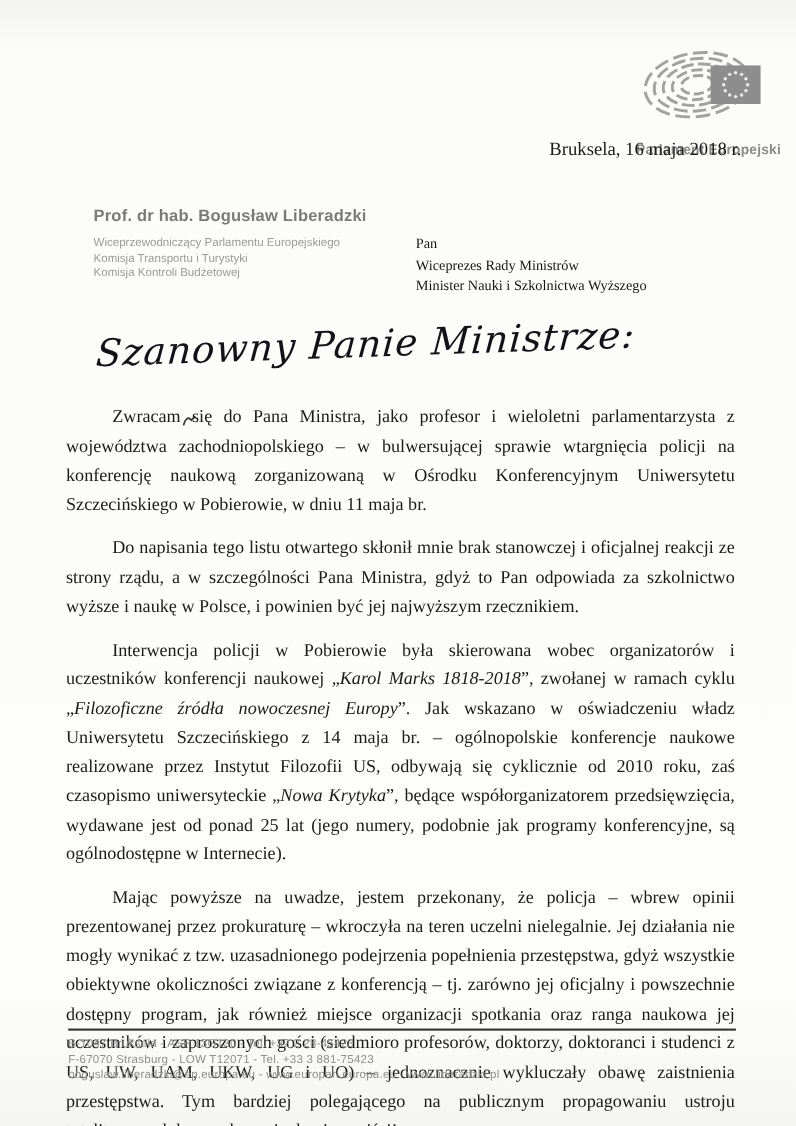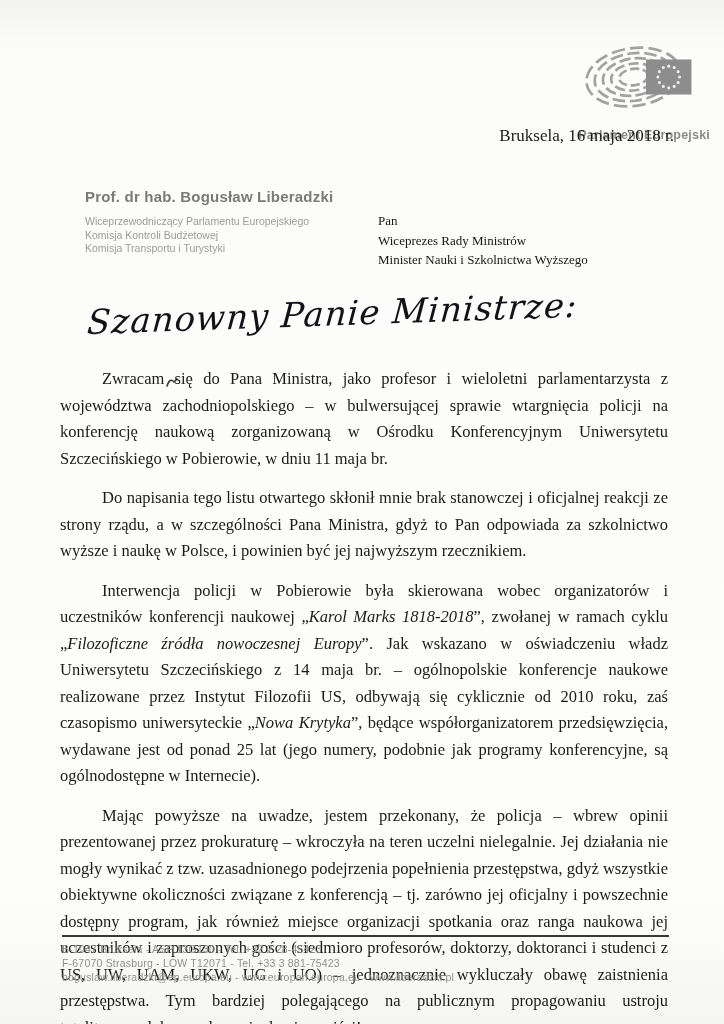--- a/index.html
+++ b/index.html
@@ -114,22 +114,22 @@
     </svg>
     <div class="logo-label">Parlament Europejski</div>
   </div>
 
   <div class="date-line">Bruksela, 16 maja 2018 r.</div>
 
   <div class="sender-block">
     <div class="sender-name">Prof. dr hab. Bogusław Liberadzki</div>
     <div class="sender-titles">
         <div>Wiceprzewodniczący Parlamentu Europejskiego</div>
+        <div>Komisja Transportu i Turystyki</div>
         <div>Komisja Kontroli Budżetowej</div>
-        <div>Komisja Transportu i Turystyki</div>
       </div>
   </div>
 
   <div class="recipient-block">
       <div>Pan</div>
       <div>Wiceprezes Rady Ministrów</div>
       <div>Minister Nauki i Szkolnictwa Wyższego</div>
     </div>
 
   <div class="handwriting">Szanowny Panie Ministrze:</div>

